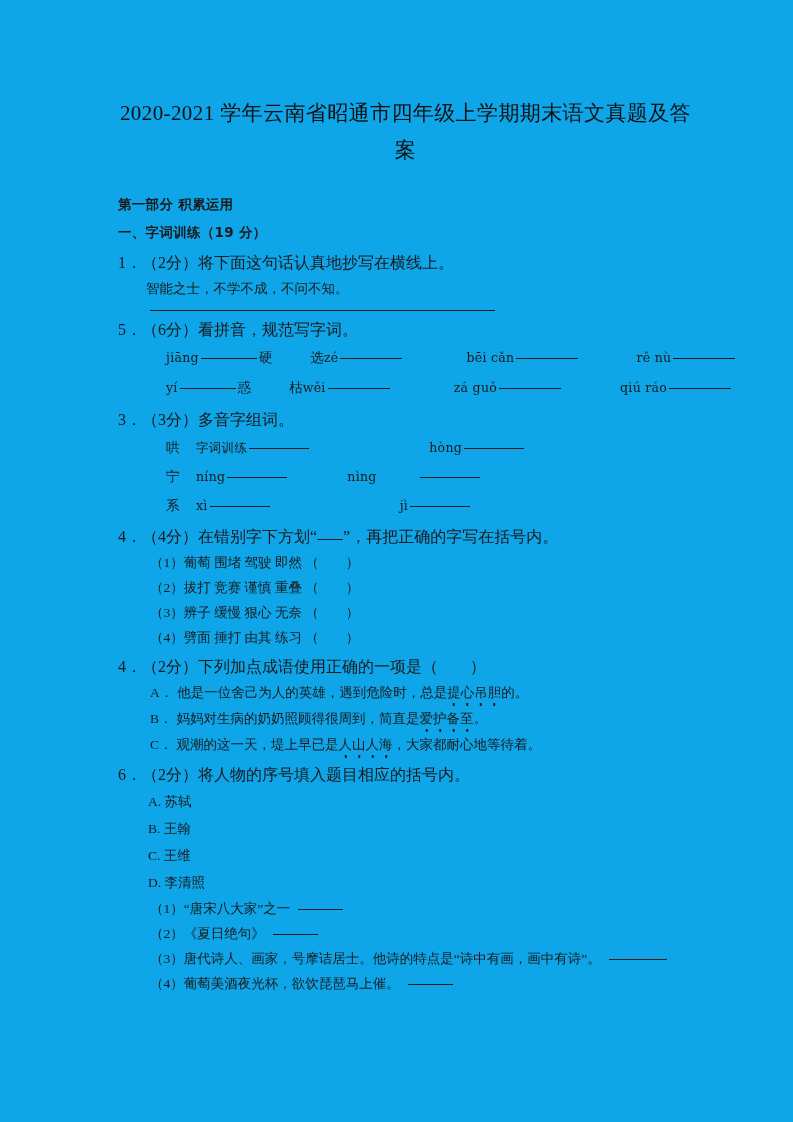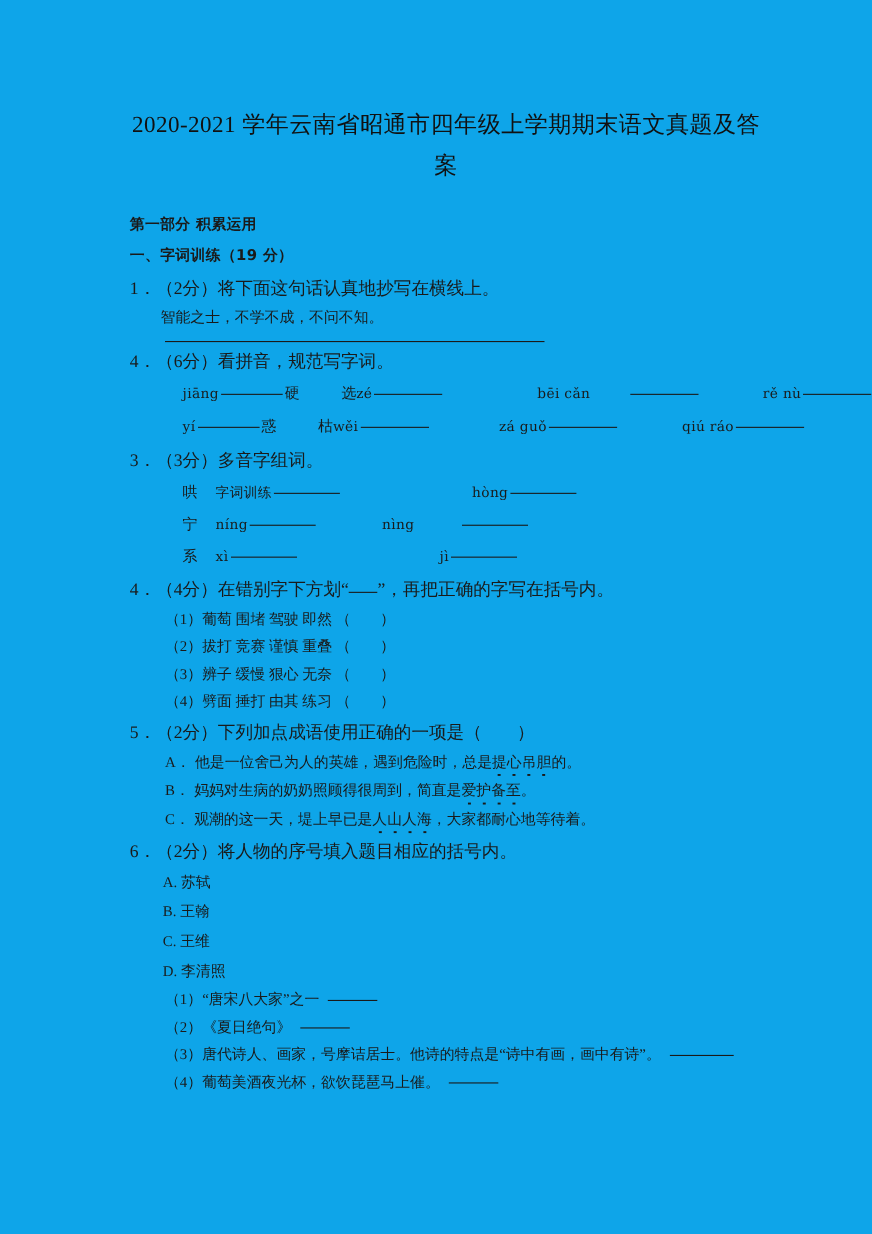--- a/index.html
+++ b/index.html
@@ -187,33 +187,33 @@
   <div class="part-head">第一部分 积累运用</div>
   <div class="sec-head">一、字词训练（19 分）</div>
 
   <div class="q">
     <p class="q-stem">1．（2分）将下面这句话认真地抄写在横线上。</p>
     <p class="q-sub indent1">智能之士，不学不成，不问不知。</p>
     <div class="write-rule"></div>
   </div>
 
   <div class="q">
-    <p class="q-stem">4．（6分）看拼音，规范写字词。</p>
+    <p class="q-stem">5．（6分）看拼音，规范写字词。</p>
     <div class="pinyin-row" id="q2r1">
         <span class="pin-cell">
           <span class="pin">jiāng</span>
           <span class="blank" style="width: 56px;"></span>
           <span class="hanzi">硬</span>
         </span>
         <span class="pin-cell" style="margin-left: 38px;">
           <span class="hanzi">选</span>
           <span class="pin">zé</span>
           <span class="blank" style="width: 62px;"></span>
         </span>
-        <span class="pin-cell" style="margin-left: 84px; gap: 35px;">
+        <span class="pin-cell" style="margin-left: 62px;">
           <span class="pin">bēi cǎn</span>
           <span class="blank" style="width: 62px;"></span>
         </span>
         <span class="pin-cell" style="margin-left: 56px;">
           <span class="pin">rě nù</span>
           <span class="blank" style="width: 62px;"></span>
         </span>
       </div>
     <div class="pinyin-row" id="q2r2">
         <span class="pin-cell">
@@ -282,21 +282,21 @@
     </p>
     <div id="q4items">
         <p class="q-sub indent2">（1）葡萄 围堵 驾驶 即然 （　　）</p>
         <p class="q-sub indent2">（2）拔打 竞赛 谨慎 重叠 （　　）</p>
         <p class="q-sub indent2">（3）辨子 缓慢 狠心 无奈 （　　）</p>
         <p class="q-sub indent2">（4）劈面 捶打 由其 练习 （　　）</p>
       </div>
   </div>
 
   <div class="q">
-    <p class="q-stem">5．（2分）下列加点成语使用正确的一项是（　　）</p>
+    <p class="q-stem">4．（2分）下列加点成语使用正确的一项是（　　）</p>
     <div id="q5opts">
         <p class="opt"><span class="opt-letter">A．</span><span>他是一位舍己为人的英雄，遇到危险时，总是</span><span class="dotted">提心吊胆</span><span>的。</span></p>
         <p class="opt"><span class="opt-letter">B．</span><span>妈妈对生病的奶奶照顾得很周到，简直是</span><span class="dotted">爱护备至</span><span>。</span></p>
         <p class="opt"><span class="opt-letter">C．</span><span>观潮的这一天，堤上早已是</span><span class="dotted">人山人海</span><span>，大家都耐心地等待着。</span></p>
       </div>
   </div>
 
   <div class="q">
     <p class="q-stem">6．（2分）将人物的序号填入题目相应的括号内。</p>
     <div id="q6people">

